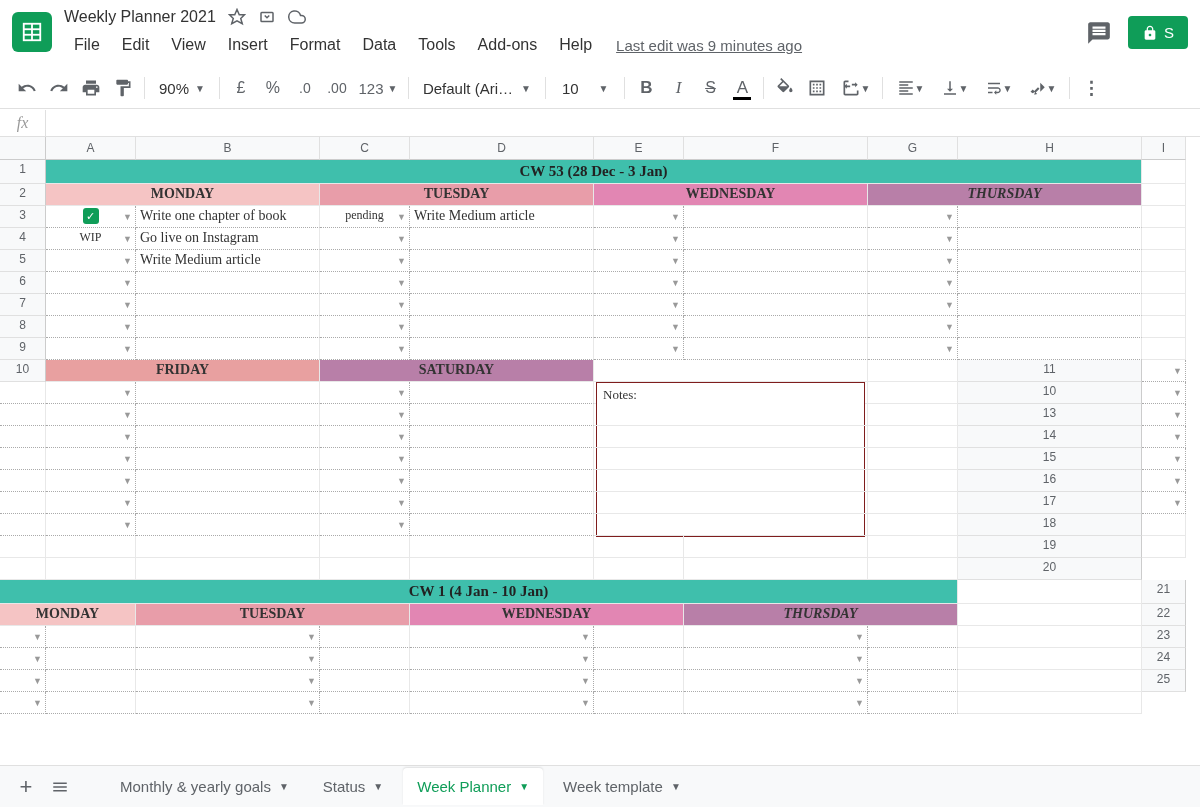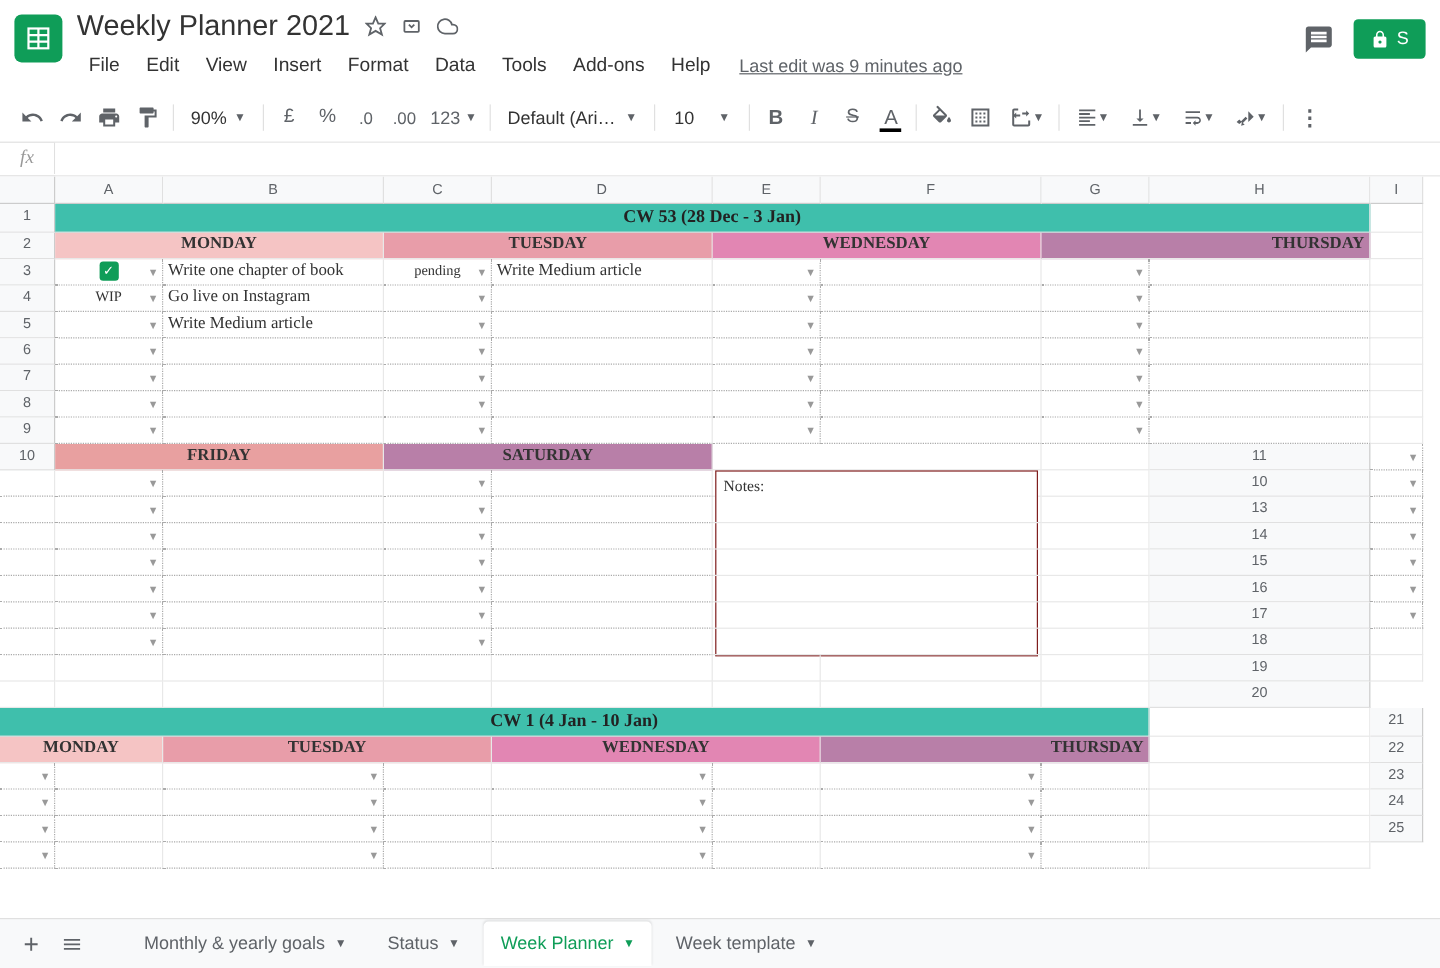--- a/index.html
+++ b/index.html
@@ -4,58 +4,58 @@
 <style>
 * { margin: 0; padding: 0; box-sizing: border-box; }
 body { font-family: Arial, sans-serif; font-size: 13px; color: #333; overflow: hidden; }
 
 
 .header { display: flex; align-items: flex-start; padding: 8px 12px 0; }
 .logo { width: 40px; height: 40px; background: #0f9d58; border-radius: 6px; display: flex; align-items: center; justify-content: center; margin-right: 12px; margin-top: 4px; }
 .logo svg { fill: white; }
 .title-area { flex: 1; }
 .title-row { display: flex; align-items: center; gap: 12px; }
-.doc-title { font-size: 24px; color: #333; font-weight: 400; }
+.doc-title { font-size: 16px; color: #333; font-weight: 400; }
 .title-icon { width: 18px; height: 18px; color: #5f6368; cursor: pointer; }
 .menubar { display: flex; gap: 2px; margin-top: 6px; align-items: center; }
 .menu-item { padding: 4px 10px; font-size: 16px; color: #333; cursor: pointer; border-radius: 3px; }
 .last-edit { color: #5f6368; text-decoration: underline; margin-left: 12px; font-size: 15px; cursor: pointer; }
 .header-right { display: flex; align-items: center; gap: 16px; padding-top: 8px; }
 .comment-icon { width: 26px; height: 26px; color: #5f6368; cursor: pointer; }
 .share-btn { background: #0f9d58; color: white; padding: 8px 14px; border-radius: 4px; font-size: 15px; font-weight: 500; display: flex; align-items: center; gap: 6px; cursor: pointer; }
 
 
 .toolbar { display: flex; align-items: center; padding: 6px 12px; border-bottom: 1px solid #e0e0e0; gap: 2px; margin-top: 10px; }
 .tb-btn { width: 30px; height: 28px; display: flex; align-items: center; justify-content: center; cursor: pointer; border-radius: 3px; color: #5f6368; }
 .tb-sep { width: 1px; height: 22px; background: #e0e0e0; margin: 0 4px; }
 .zoom-box { padding: 4px 8px; font-size: 15px; display: flex; align-items: center; gap: 6px; cursor: pointer; }
 .font-box { padding: 4px 8px; font-size: 15px; display: flex; align-items: center; gap: 8px; cursor: pointer; min-width: 100px; justify-content: center; }
 .size-box { padding: 4px 10px; font-size: 15px; display: flex; align-items: center; gap: 8px; cursor: pointer; }
 .dd-arrow { font-size: 10px; color: #5f6368; }
 .text-color { position: relative; }
 .text-color::after { content: ''; position: absolute; bottom: 2px; left: 6px; right: 6px; height: 3px; background: #000; }
 
 
-.formula-bar { display: flex; align-items: flex-start; border-bottom: 1px solid #e0e0e0; height: 28px; }
+.formula-bar { display: flex; align-items: center; border-bottom: 1px solid #e0e0e0; height: 28px; }
 .fx-label { width: 46px; text-align: center; font-style: italic; color: #999; border-right: 1px solid #e0e0e0; padding: 4px 0; font-family: 'Times New Roman', serif; font-size: 16px;}
 .fx-input { flex: 1; border: none; outline: none; padding: 4px 8px; font-size: 14px; height: 100%; }
 
 
 .grid-container { overflow: auto; height: calc(807px - 180px); position: relative; }
 .grid { display: grid; grid-template-columns: 46px 90px 184px 90px 184px 90px 184px 90px 184px 44px; }
 .col-header { background: #f8f9fa; border-right: 1px solid #e0e0e0; border-bottom: 1px solid #ccc; text-align: center; font-size: 12px; color: #5f6368; padding: 4px 0; position: sticky; top: 0; }
 .row-header { background: #f8f9fa; border-right: 1px solid #ccc; border-bottom: 1px solid #e0e0e0; text-align: center; font-size: 12px; color: #5f6368; padding: 2px 0; position: sticky; left: 0; }
 .corner { background: #f8f9fa; border-right: 1px solid #ccc; border-bottom: 1px solid #ccc; position: sticky; top: 0; left: 0; z-index: 2; }
 .cell { border-right: 1px solid #e8e8e8; border-bottom: 1px solid #e8e8e8; min-height: 22px; padding: 2px 4px; font-family: Georgia, serif; font-size: 14px; position: relative; overflow: hidden; white-space: nowrap;}
 
 .week-header { background: #3fbfac; color: #222; font-weight: bold; text-align: center; font-family: Georgia, serif; font-size: 15px; padding: 3px 0;}
 .day-mon { background: #f5c4c4; font-weight: bold; text-align: center; }
 .day-tue { background: #e89da9; font-weight: bold; text-align: center; }
 .day-wed { background: #e286b3; font-weight: bold; text-align: center; }
-.day-thu { background: #b87fa8; font-weight: bold; text-align: right; }
+.day-thu { background: #b87fa8; font-weight: bold; text-align: center; font-style: italic; }
 .day-fri { background: #e8a0a0; font-weight: bold; text-align: center; }
 .day-sat { background: #b87fa8; font-weight: bold; text-align: center; }
 .day-sun { background: #d19a9a; font-weight: bold; text-align: center; }
 
 .status-cell { border-right: 1px dotted #999; text-align: center; font-size: 12px; position: relative; }
 .dotted-bottom { border-bottom: 1px dotted #aaa !important; }
 .dotted-right { border-right: 1px dotted #aaa !important; }
 .dv-arrow { position: absolute; right: 3px; top: 50%; transform: translateY(-50%); font-size: 9px; color: #999; cursor: pointer; }
 
 .checkmark { display: inline-block; width: 16px; height: 16px; background: #0f9d58; border-radius: 3px; color: white; text-align: center; line-height: 16px; font-size: 11px; }

